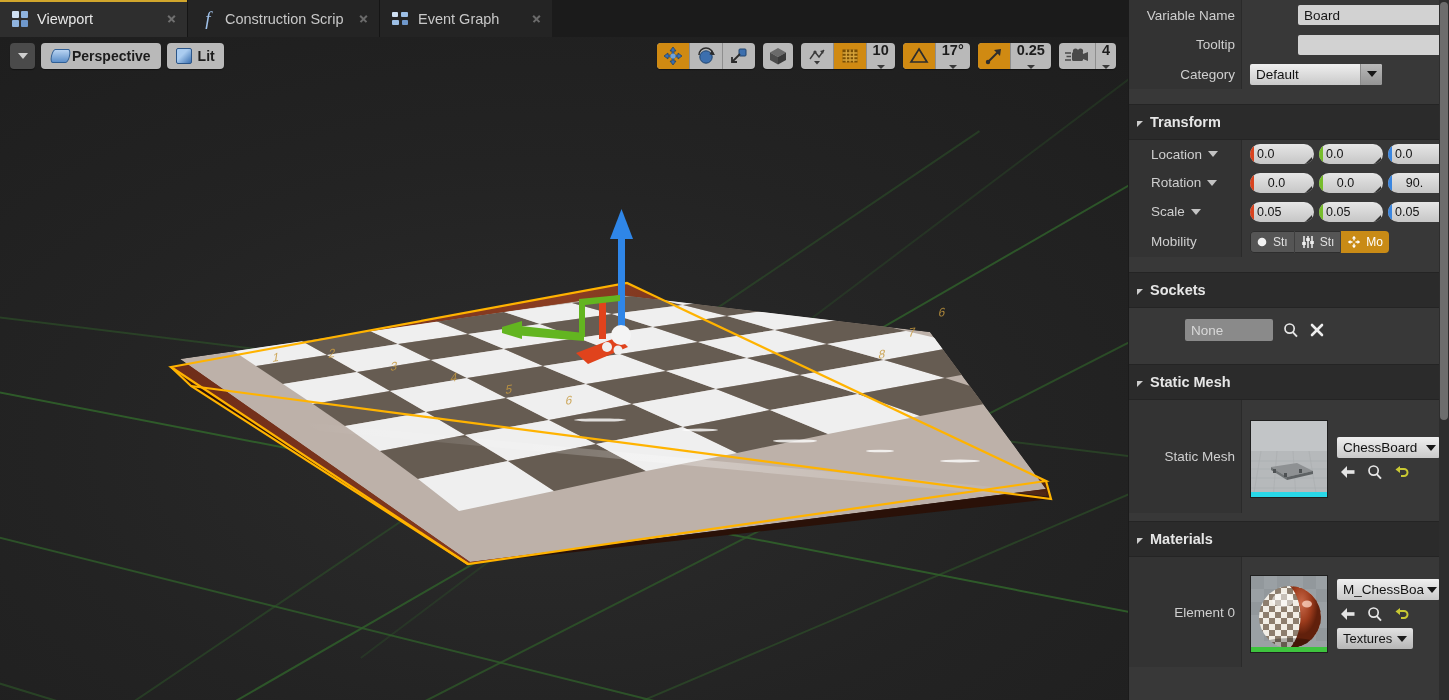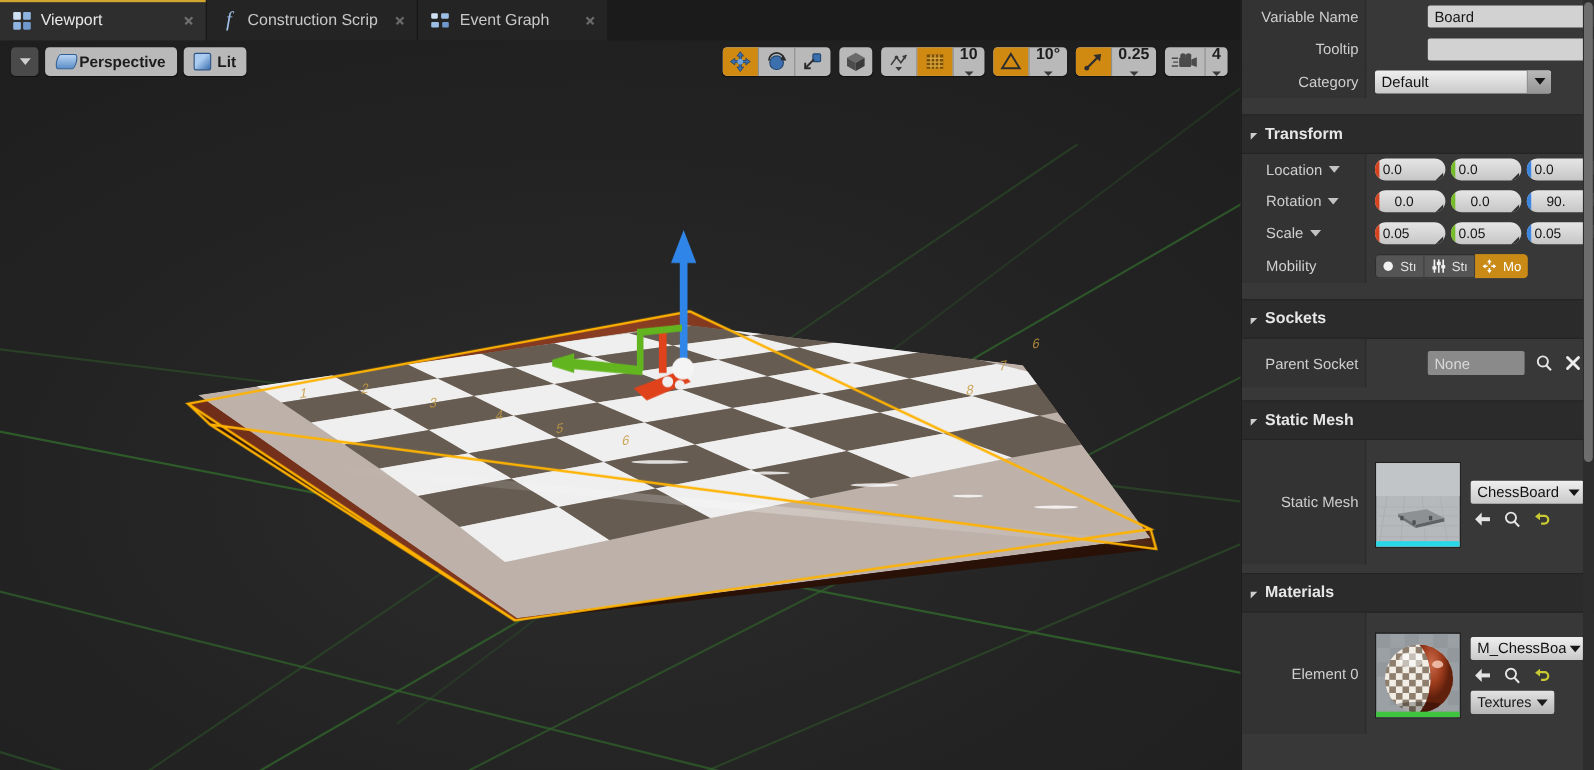--- a/index.html
+++ b/index.html
@@ -423,21 +423,21 @@
         </div>
 
         <div class="bgroup">
           <div class="seg on">
             <svg class="g" viewBox="0 0 20 20">
               <polygon points="10,3 18,16 2,16" fill="none" stroke="#2d2d2d" stroke-width="1.7"></polygon>
             </svg>
           </div>
           <div class="vsep"></div>
           <div class="seg numseg">
-            <span class="nv">10°</span>
+            <span class="nv">17°</span>
             <span class="nc"></span>
           </div>
         </div>
 
         <div class="bgroup">
           <div class="seg on">
             <svg class="g" viewBox="0 0 20 20">
               <line x1="4" y1="16" x2="15" y2="5" stroke="#2d2d2d" stroke-width="2"></line>
               <polygon points="17,3 16,10 10,4" fill="#2d2d2d"></polygon>
               <circle cx="4" cy="16" r="2.2" fill="#2d2d2d"></circle>
@@ -487,21 +487,21 @@
     <div class="row" style="min-height:29px;">
       <div class="lbl pad">Tooltip</div>
       <div class="fld">
         <div class="txtin" style="width:160px;"></div>
       </div>
     </div>
 
     <div class="row" style="min-height:30px;">
       <div class="lbl pad">Category</div>
       <div class="fld">
-        <div class="dd" style="width:160px;">
+        <div class="dd" style="width:132px;">
           <span class="ddtxt">Default</span>
           <span class="ddbtn">
               <span class="caret"></span>
             </span>
         </div>
       </div>
     </div>
 
 
     <div style="height:15px;"></div>
@@ -636,21 +636,20 @@
     </div>
 
     <div style="height:15px;"></div>
 
     <div class="sect">
       <span class="tri"></span>
       <span class="stitle">Sockets</span>
     </div>
 
     <div class="row" style="min-height:44px;">
-      <div class="lbl pad">Parent Socket</div>
       <div class="fld" style="gap:10px;">
         <div class="txtin" style="width:88px; background:#8a8a8a; color:#d8d8d8; height:22px;">None</div>
         <svg class="smallico" viewBox="0 0 16 16">
           <circle cx="6.6" cy="6.6" r="4.6" fill="none" stroke="#e6e6e6" stroke-width="1.7"></circle>
           <line x1="9.8" y1="10.2" x2="14" y2="14.6" stroke="#e6e6e6" stroke-width="1.9"></line>
         </svg>
         <svg class="smallico" viewBox="0 0 16 16">
           <g stroke="#ededed" stroke-width="2.6" stroke-linecap="round">
             <line x1="3" y1="3" x2="13" y2="13"></line>
               <line x1="13" y1="3" x2="3" y2="13"></line>

